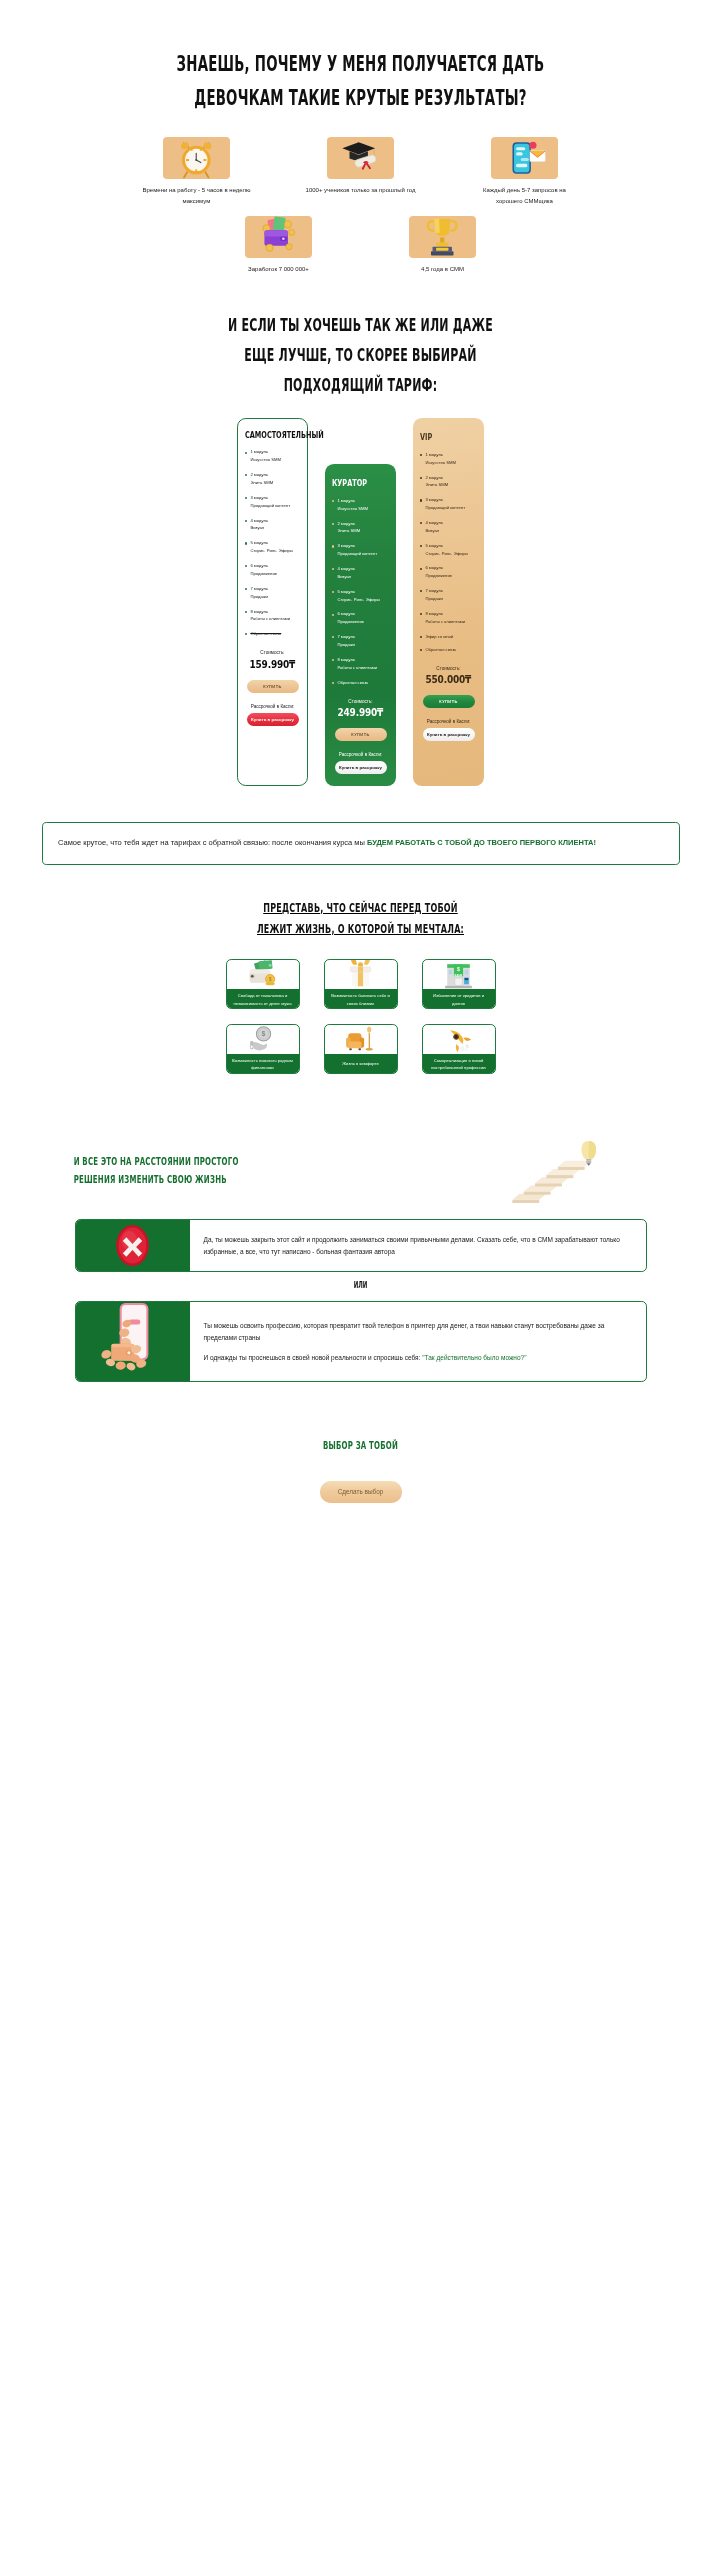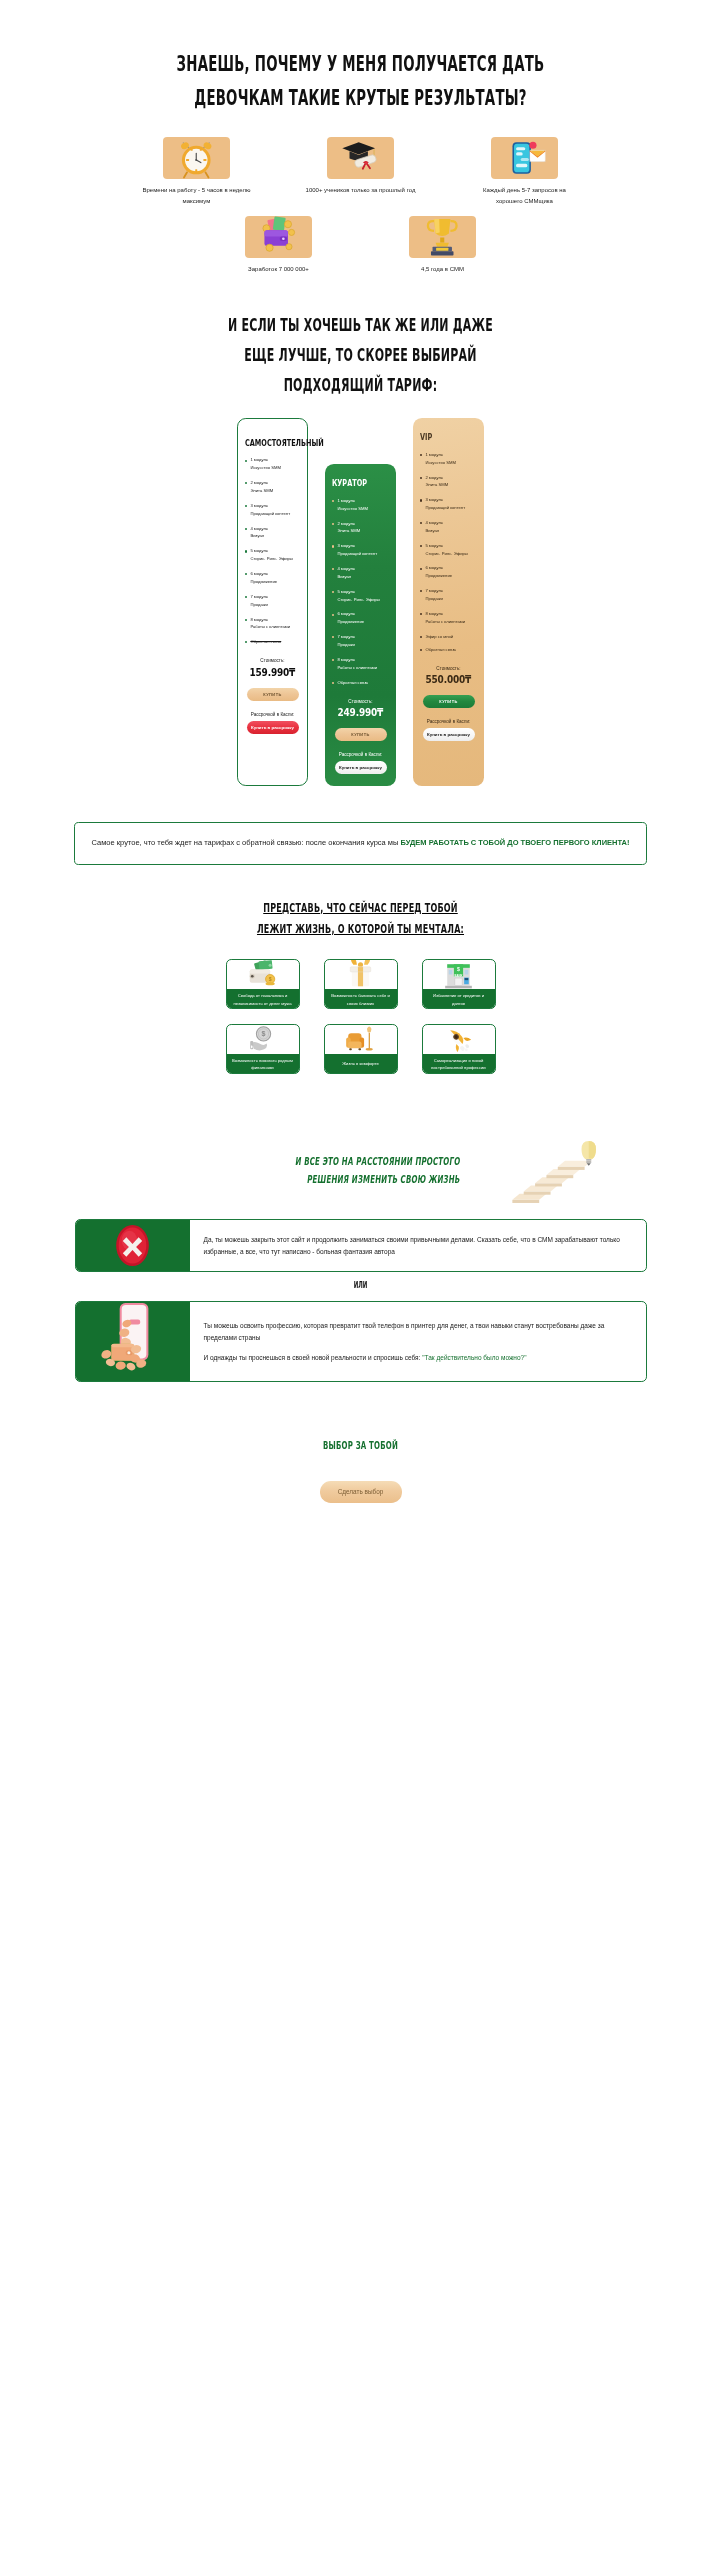--- a/index.html
+++ b/index.html
@@ -49,21 +49,21 @@
   #tariff-heading .ln + .ln { margin-top: 13px; }
 
   
   #pricing { margin-top: 24px; display: flex; justify-content: center; gap: 17px; }
   .pcard {
     width: 71px; border-radius: 8.8px; position: relative;
     padding: 13.4px 7.2px 11.3px 7.2px;
     display: flex; flex-direction: column;
   }
   .pcard.self {
-    background: #ffffff; border: 0.5px solid #1b7a3c; padding-top: 18px;
+    background: #ffffff; border: 0.5px solid #1b7a3c; padding-top: 10px;
   }
   .pcard.curator {
     background: linear-gradient(180deg,#2b8f46 0%,#23803d 32%,#1e7a39 72%,#2a8c44 100%);
     color: #ffffff;
     margin-top: 46px;
   }
   .pcard.vip {
     background: linear-gradient(170deg,#f0d1a4 0%,#ecc795 28%,#e8bd84 62%,#e5b87c 100%);
     color: #3d2d18;
   }
@@ -138,23 +138,23 @@
     background: linear-gradient(180deg,#f05060 0%,#e9313f 50%,#d8222f 100%);
     color: #ffffff;
   }
   .curator .btn-kaspi, .vip .btn-kaspi {
     background: linear-gradient(180deg,#ffffff 0%,#f6f6f6 60%,#ededed 100%);
     color: #151515;
   }
 
   
   #callout {
-    margin: 36px auto 0 auto; width: 573px;
+    margin: 36px auto 0 auto; width: 638px;
     border: 0.5px solid #1b7a3c; border-radius: 4.6px;
-    padding: 13px 15.5px 14px 15.5px; text-align: center;
+    padding: 13px 15.5px 14px 15.5px; 
   }
   #callout p { font-size: 7.5px; line-height: 1.86; color: #1b1b1b; }
   #callout b { color: #14702f; font-weight: 700; }
 
   
   #dream-heading { margin-top: 37px; text-decoration: underline; }
   #dream-heading .ln { font-size: 12.4px; line-height: 1.0; color: #111111; }
   #dream-heading .ln + .ln { margin-top: 8.8px; }
 
   
@@ -174,21 +174,21 @@
   .bcard-foot {
     background: #14702f; color: #ffffff;
     min-height: 20.6px; display: flex; align-items: center; justify-content: center;
     text-align: center; padding: 2.1px 3.6px;
     font-size: 4.2px; line-height: 1.7;
   }
 
   
   #stairs-sec { margin-top: 66px; position: relative; height: 64px; }
   #stairs-heading {
-    position: absolute; left: 8px; top: 17.5px; width: 526px; text-align: right; font-style: italic;
+    position: absolute; left: 0; top: 17.5px; width: 526px; text-align: left;
   }
   #stairs-heading .ln { font-size: 10.8px; line-height: 1.0; color: #15702f; }
   #stairs-heading .ln + .ln { margin-top: 7.2px; }
   #stairs-art { position: absolute; left: 503px; top: 0; width: 124px; height: 64px; }
 
   
   .ccard {
     margin: 0 auto; width: 572px;
     border: 0.5px solid #1b7a3c; border-radius: 5.2px;
     display: flex; overflow: hidden; background: #ffffff;

